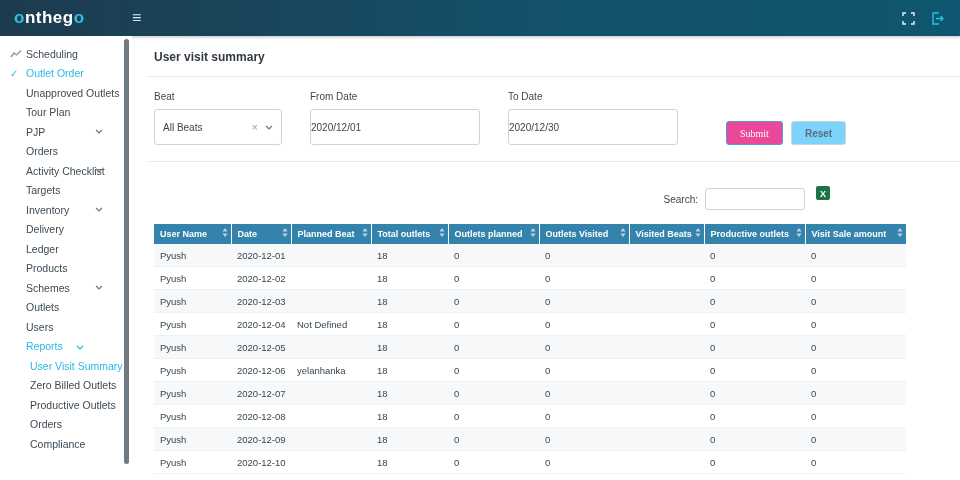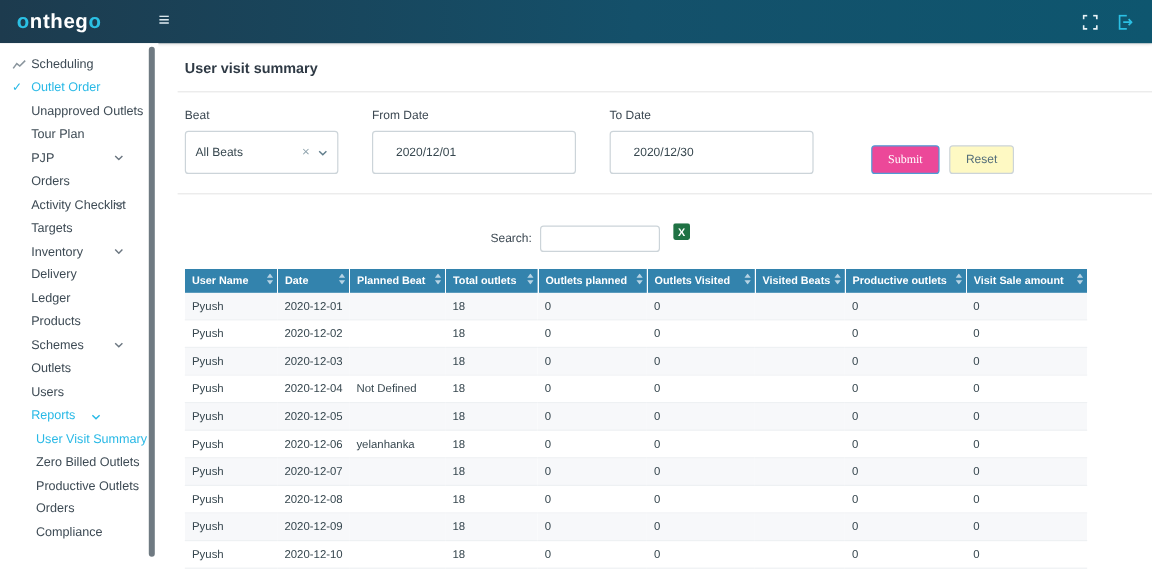--- a/index.html
+++ b/index.html
@@ -41,26 +41,26 @@
   hr.divider { border: none; border-top: 1px solid #e8e8e8; margin: 0 -18px 14px -6px; }
 
   .filter-row { display: flex; align-items: flex-end; margin-bottom: 16px; }
   .fgroup { margin-right: 28px; }
   .flabel { display: block; font-size: 10px; color: #3c4852; margin-bottom: 7px; }
   .select, .txt { height: 36px; border: 1px solid #ccd4d9; border-radius: 3px; font-size: 10px; color: #37474f; background: #fff; }
   .select { width: 128px; display: flex; align-items: center; padding: 0 8px; cursor: pointer; }
   .select .val { flex: 1; }
   .select .clear-x { color: #90a4ae; font-size: 11px; margin-right: 7px; cursor: pointer; }
   .select .caret { color: #607d8b; display: inline-flex; }
-  .txt { width: 170px; padding: 0 19px; font-family: "Liberation Sans", sans-serif; }
+  .txt { width: 170px; padding: 0 0; font-family: "Liberation Sans", sans-serif; }
   .btn { height: 24px; font-size: 10px; border-radius: 3px; padding: 0 13px; cursor: pointer; font-family: "Liberation Sans", sans-serif; }
   .btn-submit { background: #ec4899; color: #fff; border: 1px solid #4f9bd6; margin-left: 20px; font-family: Liberation Serif, serif; }
-  .btn-reset { background: #fef9c3; color: #546e7a; border: 1px solid #ccd4d9; margin-left: 8px; }
-
-  .search-row { display: flex; justify-content: center; align-items: center; gap: 7px; margin-top: 26px; padding-right: 112px; }
+  .btn-reset { background: #7dd3fc; color: #546e7a; border: 1px solid #ccd4d9; margin-left: 8px; font-weight: bold; }
+
+  .search-row { display: flex; justify-content: flex-end; align-items: center; gap: 7px; margin-top: 26px; padding-right: 112px; }
   .search-row label { font-size: 10px; color: #3c4852; }
   .search-input { width: 100px; height: 22px; border: 1px solid #ccd4d9; border-radius: 3px; padding: 0 6px; font-size: 10px; }
   .excel-ic { display: inline-flex; margin-left: 4px; cursor: pointer; position: relative; top: -6px; }
 
   table.report { width: 752px; margin-top: 14px; border-collapse: collapse; table-layout: fixed; }
   table.report th { background: #3383ad; color: #fff; font-size: 9px; font-weight: bold; text-align: left;
                     padding: 5px 6px; border-right: 1px solid rgba(255,255,255,.14); position: relative;
                     white-space: nowrap; overflow: hidden; cursor: pointer; }
   table.report th .sort { position: absolute; right: 3px; top: 4px; opacity: .85; }
   table.report th:nth-child(1){width:77px} table.report th:nth-child(2){width:60px}

